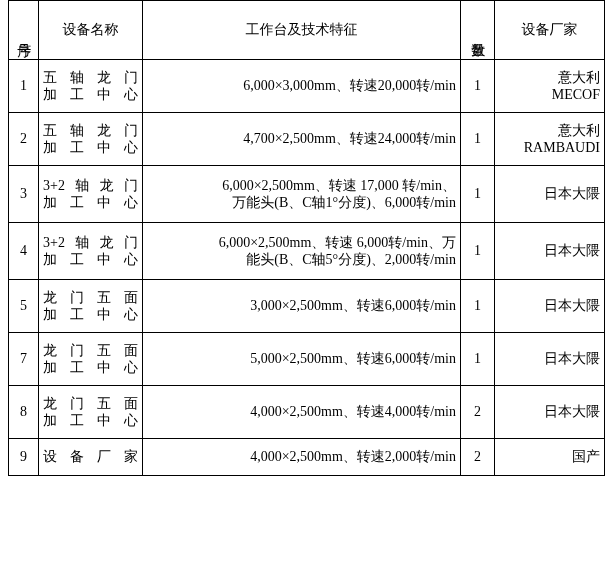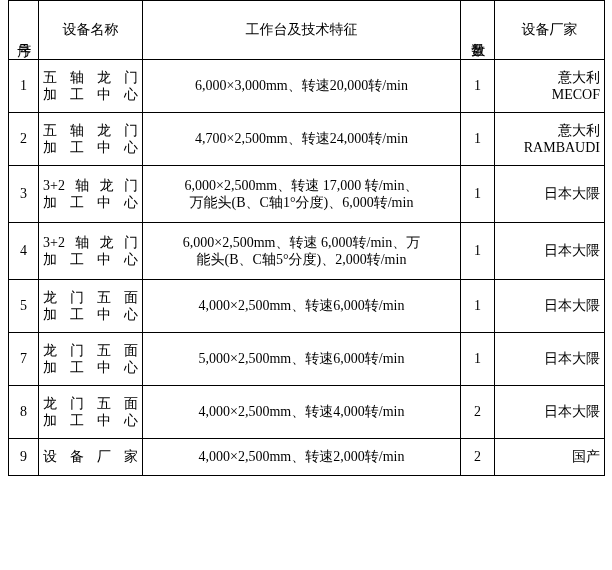--- a/index.html
+++ b/index.html
@@ -80,21 +80,21 @@
   .cell-name .nm-line {
     display: block;
     text-align: justify;
     text-align-last: justify;
   }
   .cell-name.center-name {
     text-align: center;
     text-align-last: center;
   }
   .cell-spec {
-    text-align: center;
+    text-align: right;
     padding-left: 6px;
     font-size: 14px;
   }
   .cell-spec .sp-line {
     display: block;
   }
   .cell-maker {
     text-align: right;
     font-size: 14px;
   }
@@ -203,21 +203,21 @@
         </td>
       </tr>
 
       <tr class="row-5">
         <td class="cell-idx">5</td>
         <td class="cell-name">
           <span class="nm-line">龙 门 五 面</span>
           <span class="nm-line">加工中心</span>
         </td>
         <td class="cell-spec">
-          <span class="sp-line">4,000×2,500mm、转速6,000转/min</span>
+          <span class="sp-line">3,000×2,500mm、转速6,000转/min</span>
         </td>
         <td class="cell-qty">1</td>
         <td class="cell-maker">
           <span class="mk-line">日本大隈</span>
         </td>
       </tr>
 
       <tr class="row-6">
         <td class="cell-idx">7</td>
         <td class="cell-name">

